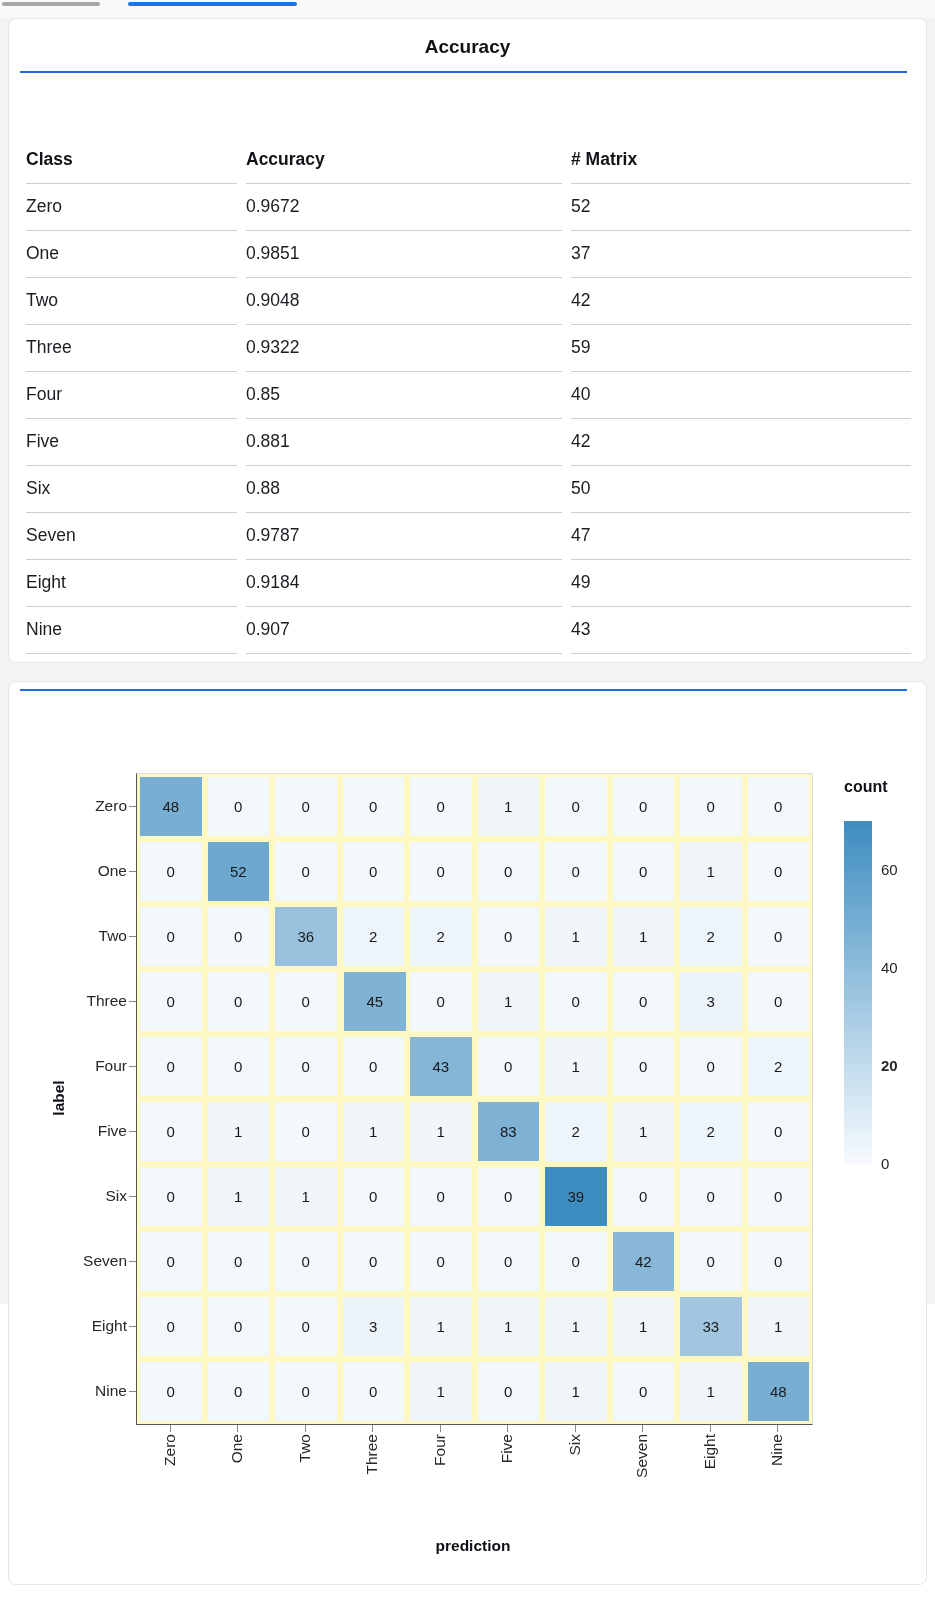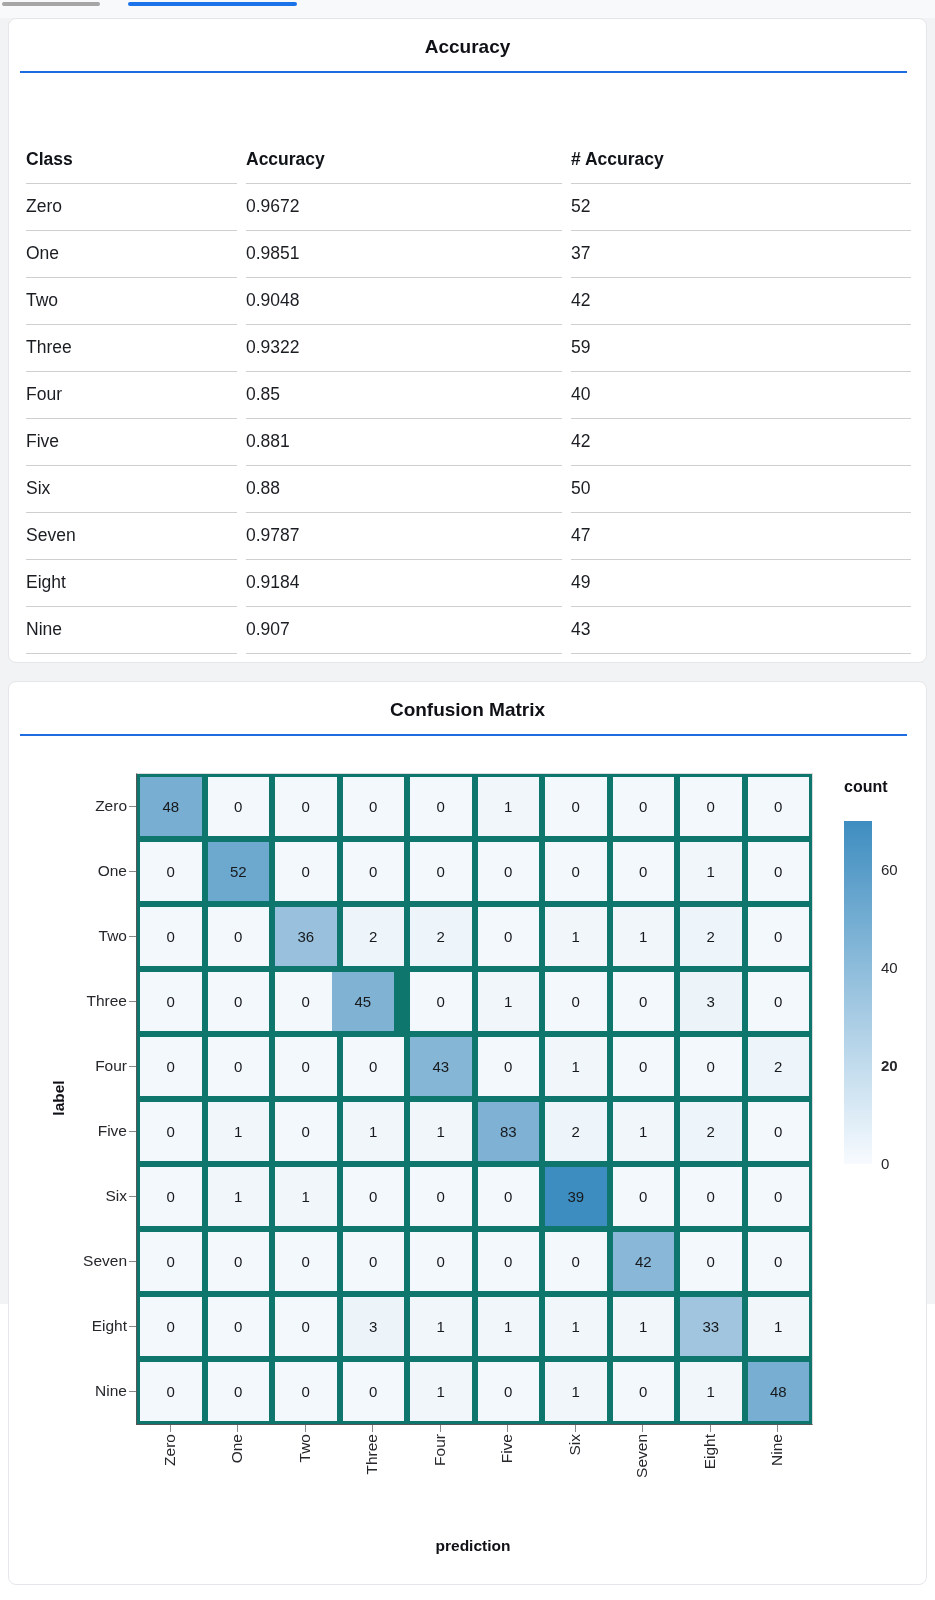--- a/index.html
+++ b/index.html
@@ -23,21 +23,21 @@
 
   
   .acc-table { margin: 26px 0 0 8px; width: 903px; border-collapse: separate; border-spacing: 9px 0; table-layout: fixed; }
   .acc-table th { text-align: left; font-size: 17.5px; font-weight: bold; padding: 50px 0 13px 0; color: #101318; }
   .acc-table td { border-top: 1px solid #cfcfcf; font-size: 17.5px; padding: 12px 0 13px 0; color: #1a1d22; }
   .acc-table tbody tr:last-child td { border-bottom: 1px solid #cfcfcf; }
   .col-class { width: 211px; } .col-acc { width: 316px; } .col-samp { width: 340px; }
 
   
   .chart { position: absolute; left: 0; top: 0; width: 919px; height: 904px; }
-  .plot { position: absolute; left: 127px; top: 91px; width: 677px; height: 652px; background: #0f766e;
+  .plot { position: absolute; left: 127px; top: 91px; width: 677px; height: 652px; background: #fef9c3;
           border-left: 1px solid #565656; border-bottom: 1px solid #565656;
           border-top: 1px solid #dcdcdc; border-right: 1px solid #dcdcdc; }
   .hm-cell { position: absolute; }
   .hm-cell .fill { position: absolute; left: 3px; top: 3px; right: 3px; bottom: 3px;
                    display: flex; align-items: center; justify-content: center;
                    font-size: 15px; color: #17191c; }
   .ytick { position: absolute; height: 1px; background: #888; width: 7px; left: 120px; }
   .xtick { position: absolute; width: 1px; background: #888; height: 7px; }
   .ylabel { position: absolute; left: 0; width: 118px; text-align: right; font-size: 15.5px; color: #25272b; }
   .xlabel-box { position: absolute; width: 100px; text-align: right; font-size: 15.5px; color: #25272b;
@@ -61,21 +61,21 @@
   </div>
 
   <section class="card card-accuracy">
     <h2 class="card-title">Accuracy</h2>
     <div class="title-rule" style="border-top-color: rgb(31, 107, 224);"></div>
     <table class="acc-table">
       <thead>
         <tr>
           <th class="col-class">Class</th>
           <th class="col-acc">Accuracy</th>
-          <th class="col-samp"># Accuracy</th>
+          <th class="col-samp"># Matrix</th>
         </tr>
       </thead>
       <tbody id="acc-body">
           <tr>
             <td>Zero</td>
             <td>0.9672</td>
             <td>52</td>
           </tr>
           <tr>
             <td>One</td>
@@ -120,21 +120,20 @@
           <tr>
             <td>Nine</td>
             <td>0.907</td>
             <td>43</td>
           </tr>
         </tbody>
     </table>
   </section>
 
   <section class="card card-cm" style="position:absolute;">
-    <h2 class="card-title">Confusion Matrix</h2>
     <div class="title-rule" style="border-top-color: rgb(31, 107, 224);"></div>
     <div class="chart" id="cm-chart">
       <div class="plot" id="cm-plot">
           <div class="hm-cell" style="left: 0px; top: 0px; width: 67.5px; height: 65px;">
             <div class="fill" style="background: rgb(120, 174, 210);">48</div>
           </div>
           <div class="hm-cell" style="left: 67.5px; top: 0px; width: 67.5px; height: 65px;">
             <div class="fill" style="background: rgb(243, 248, 252);">0</div>
           </div>
           <div class="hm-cell" style="left: 135px; top: 0px; width: 67.5px; height: 65px;">
@@ -223,21 +222,21 @@
           </div>
           <div class="hm-cell" style="left: 0px; top: 195px; width: 67.5px; height: 65px;">
             <div class="fill" style="background: rgb(243, 248, 252);">0</div>
           </div>
           <div class="hm-cell" style="left: 67.5px; top: 195px; width: 67.5px; height: 65px;">
             <div class="fill" style="background: rgb(243, 248, 252);">0</div>
           </div>
           <div class="hm-cell" style="left: 135px; top: 195px; width: 67.5px; height: 65px;">
             <div class="fill" style="background: rgb(243, 248, 252);">0</div>
           </div>
-          <div class="hm-cell" style="left: 192px; top: 195px; width: 67.5px; height: 65px; text-decoration: underline;">
+          <div class="hm-cell" style="left: 204px; top: 195px; width: 67.5px; height: 65px; text-decoration: underline;">
             <div class="fill" style="background: rgb(128, 178, 212);">45</div>
           </div>
           <div class="hm-cell" style="left: 270px; top: 195px; width: 67.5px; height: 65px;">
             <div class="fill" style="background: rgb(243, 248, 252);">0</div>
           </div>
           <div class="hm-cell" style="left: 337.5px; top: 195px; width: 67.5px; height: 65px;">
             <div class="fill" style="background: rgb(241, 246, 251);">1</div>
           </div>
           <div class="hm-cell" style="left: 405px; top: 195px; width: 67.5px; height: 65px;">
             <div class="fill" style="background: rgb(243, 248, 252);">0</div>

